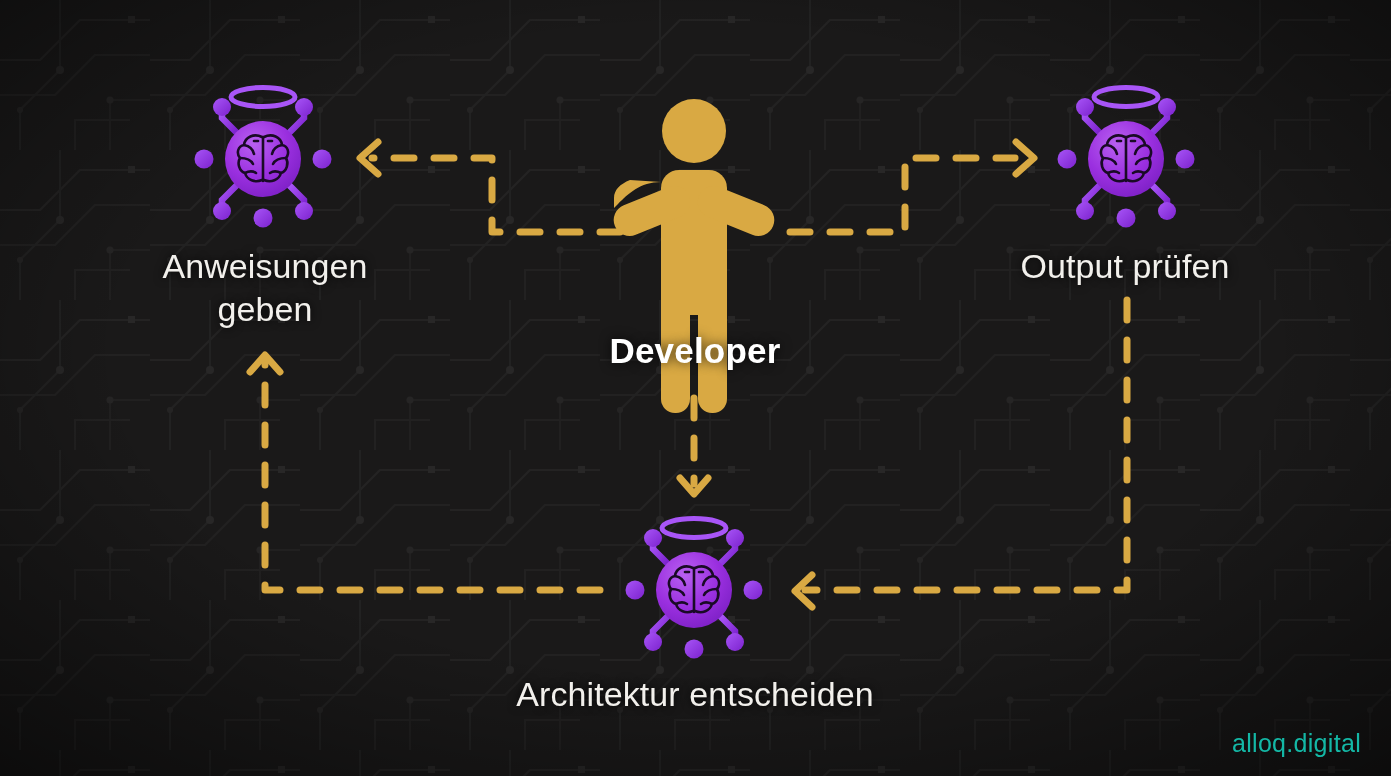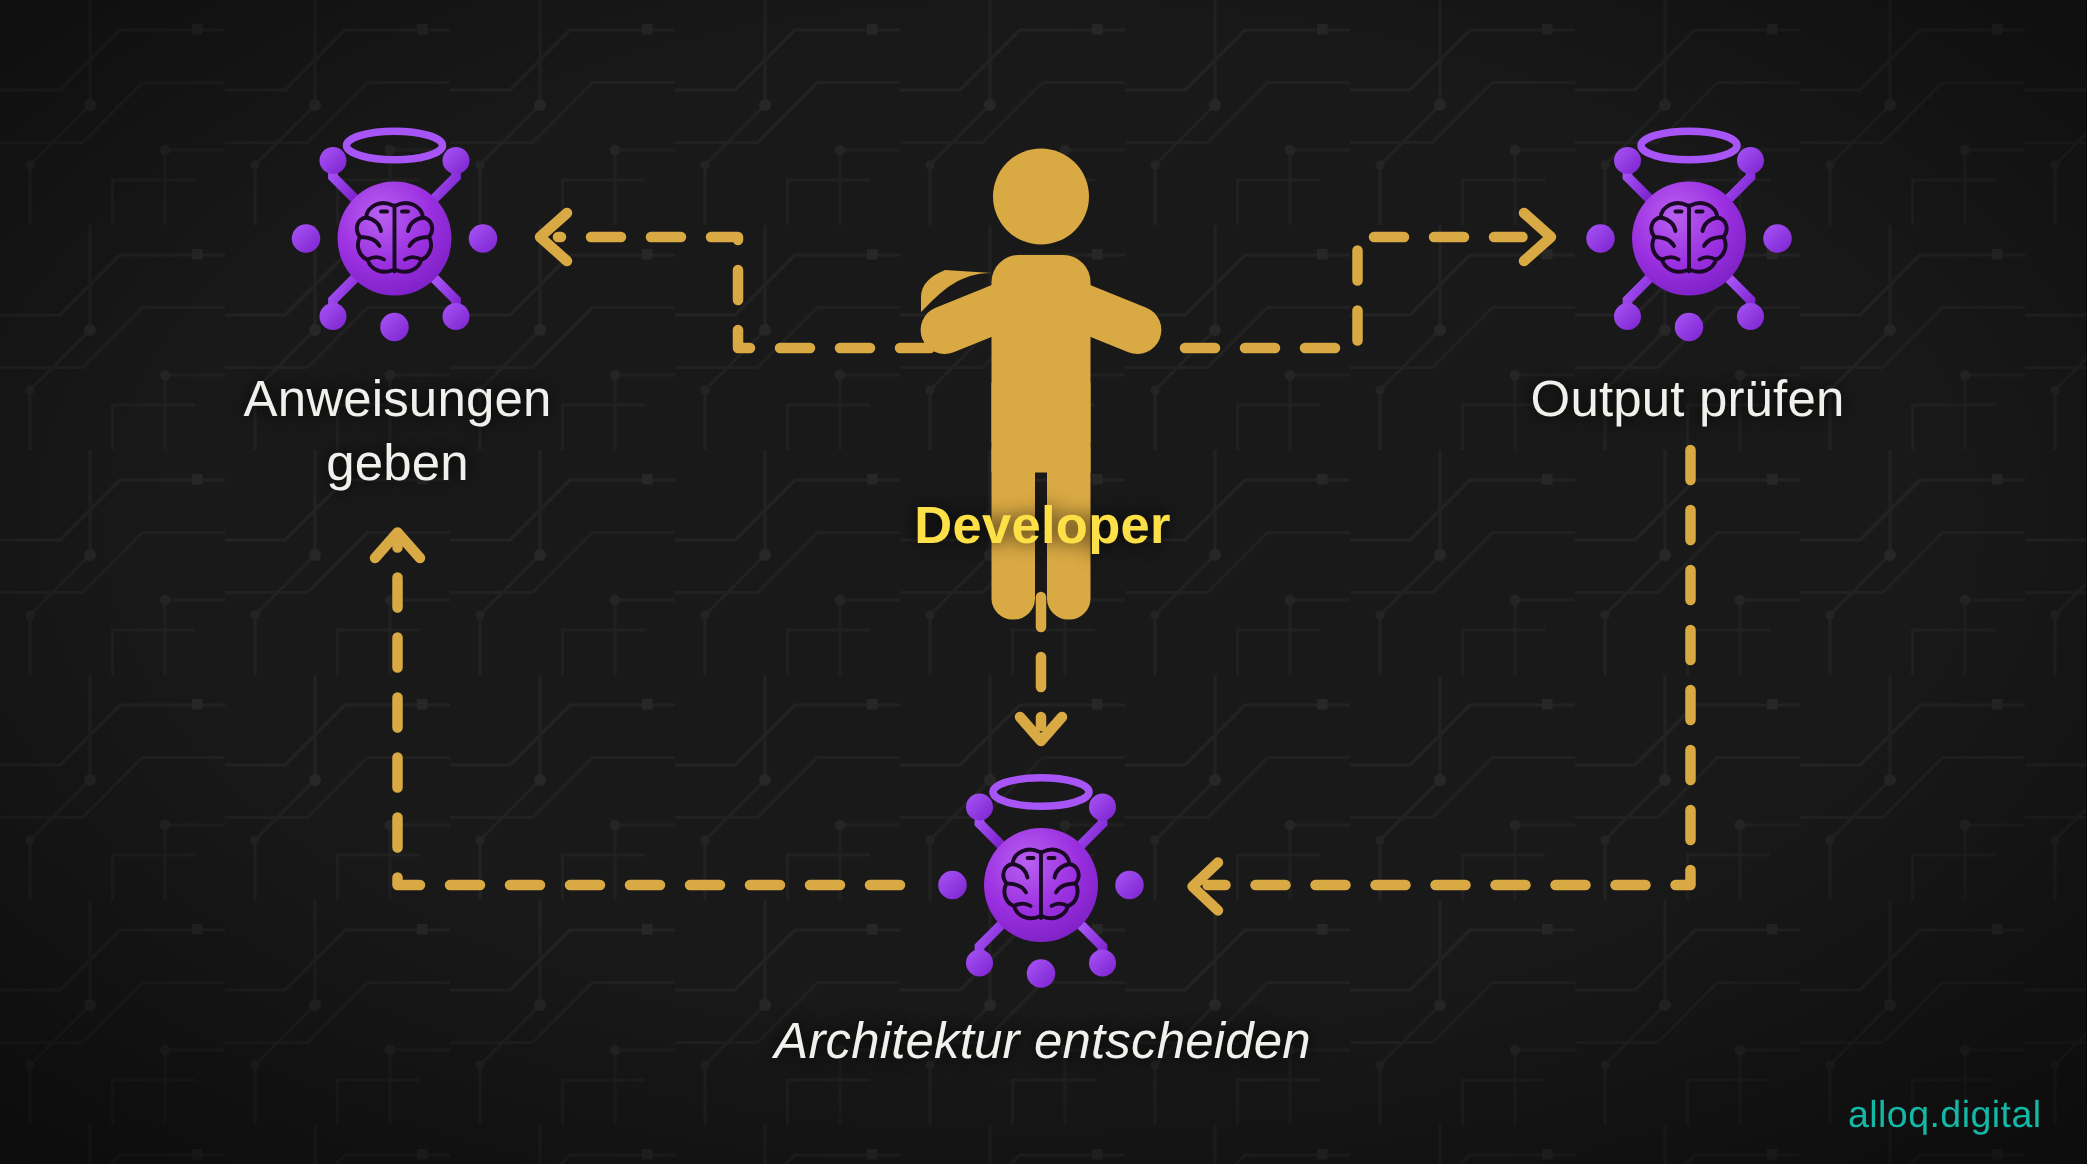--- a/index.html
+++ b/index.html
@@ -35,42 +35,41 @@
     color: #f2f0ec;
     font-size: 34px;
     line-height: 1.25;
     text-align: center;
     letter-spacing: 0.1px;
     white-space: pre-line;
     text-shadow: 0 0 10px rgba(0,0,0,0.85);
   }
   .actor-label {
     position: absolute;
-    color: #fde047;
+    color: #ffffff;
     font-size: 35px;
     font-weight: bold;
     text-align: center;
     letter-spacing: 0.2px;
     text-shadow: 0 0 12px rgba(0,0,0,0.8);
   }
   #label-anweisungen {
     left: 95px;
     top: 245px;
     width: 340px;
   }
   #label-output {
     left: 955px;
     top: 245px;
     width: 340px;
   }
   #label-architektur {
     left: 455px;
     top: 673px;
     width: 480px;
-    font-style: italic;
   }
   #label-developer {
     left: 515px;
     top: 331px;
     width: 360px;
   }
   #watermark {
     position: absolute;
     right: 30px;
     bottom: 18px;

